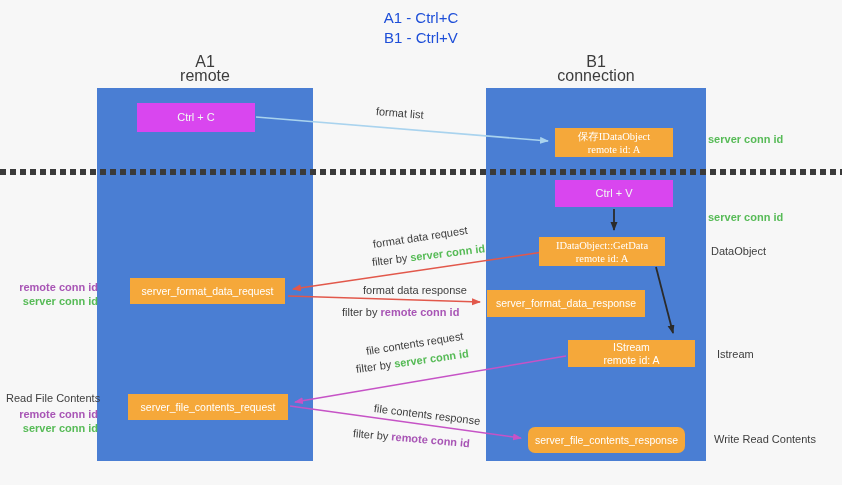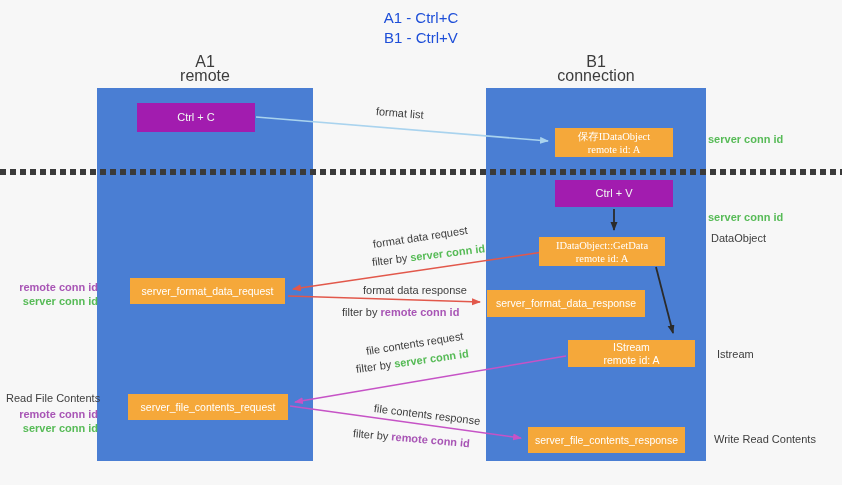--- a/index.html
+++ b/index.html
@@ -10,21 +10,21 @@
   .title{position:absolute;left:0;right:0;top:8px;text-align:center;
     font-size:15px;line-height:20px;color:#1d4ed8;}
   .lane-header{position:absolute;top:55px;text-align:center;font-size:16px;line-height:14px;color:#3c3c3c;}
   .lane{position:absolute;top:88px;height:373px;background:#4a7ed3;}
   .lane-a{left:97px;width:216px;}
   .lane-b{left:486px;width:220px;}
   .dotted{position:absolute;left:0;top:169px;width:842px;height:6px;
     background:repeating-linear-gradient(90deg,#3a3a3a 0 6px,transparent 6px 10px);}
   .node{position:absolute;display:flex;flex-direction:column;align-items:center;justify-content:center;
     color:#fff;text-align:center;font-size:11px;line-height:13px;}
-  .green-box{background:#a21caf;color:#f2faf2;}
+  .green-box{background:#d946ef;color:#f2faf2;}
   .orange-box{background:#f5a83a;}
   .small{font-size:10.5px;}
   .alabel{position:absolute;font-size:11px;color:#3d3d3d;white-space:nowrap;transform-origin:left center;}
   .side{position:absolute;font-size:11px;white-space:nowrap;}
   .bold-green{color:#57bb57;font-weight:700;}
   .bold-purple{color:#a855b5;font-weight:700;}
   .left-note{position:absolute;left:6px;width:92px;text-align:right;font-size:11px;line-height:14px;white-space:nowrap;}
   svg.arrows{position:absolute;left:0;top:0;pointer-events:none;}
 </style>
 </head>
@@ -103,21 +103,21 @@
   </div>
 
   <div class="node orange-box small" style="left:487px;top:290px;width:158px;height:27px;">
     <div>server_format_data_response</div>
   </div>
 
   <div class="node orange-box small" style="left:128px;top:394px;width:160px;height:26px;">
     <div>server_file_contents_request</div>
   </div>
 
-  <div class="node orange-box small" style="left:528px;top:427px;width:157px;height:26px;">
+  <div class="node orange-box small" style="left:528px;top:427px;width:157px;height:26px;border-radius:7px;">
     <div>server_file_contents_response</div>
   </div>
 
   <div class="alabel" style="left:376px;top:105px;transform:rotate(4.6deg);">format list</div>
 
   <div class="alabel" style="left:373px;top:238px;transform:rotate(-8.5deg);">format data request</div>
   <div class="alabel" style="left:372px;top:256px;transform:rotate(-7deg);">
     <span>filter by </span><span class="bold-green">server conn id</span>
   </div>
 
@@ -131,21 +131,21 @@
     <span>filter by </span><span class="bold-green">server conn id</span>
   </div>
 
   <div class="alabel" style="left:374px;top:402px;transform:rotate(7deg);">file contents response</div>
   <div class="alabel" style="left:353px;top:427px;transform:rotate(5deg);">
     <span>filter by </span><span class="bold-purple">remote conn id</span>
   </div>
 
   <div class="side bold-green" style="left:708px;top:133px;">server conn id</div>
   <div class="side bold-green" style="left:708px;top:211px;">server conn id</div>
-  <div class="side" style="left:711px;top:232px;">DataObject</div>
+  <div class="side" style="left:711px;top:245px;">DataObject</div>
   <div class="side" style="left:717px;top:348px;">Istream</div>
   <div class="side" style="left:714px;top:433px;">Write Read Contents</div>
 
   <div class="left-note" style="top:280px;">
     <div class="bold-purple">remote conn id</div>
     <div class="bold-green">server conn id</div>
   </div>
   <div class="left-note" style="top:391px;">
     <div>Read File Contents</div>
     <div class="bold-purple" style="margin-top:2px;">remote conn id</div>

